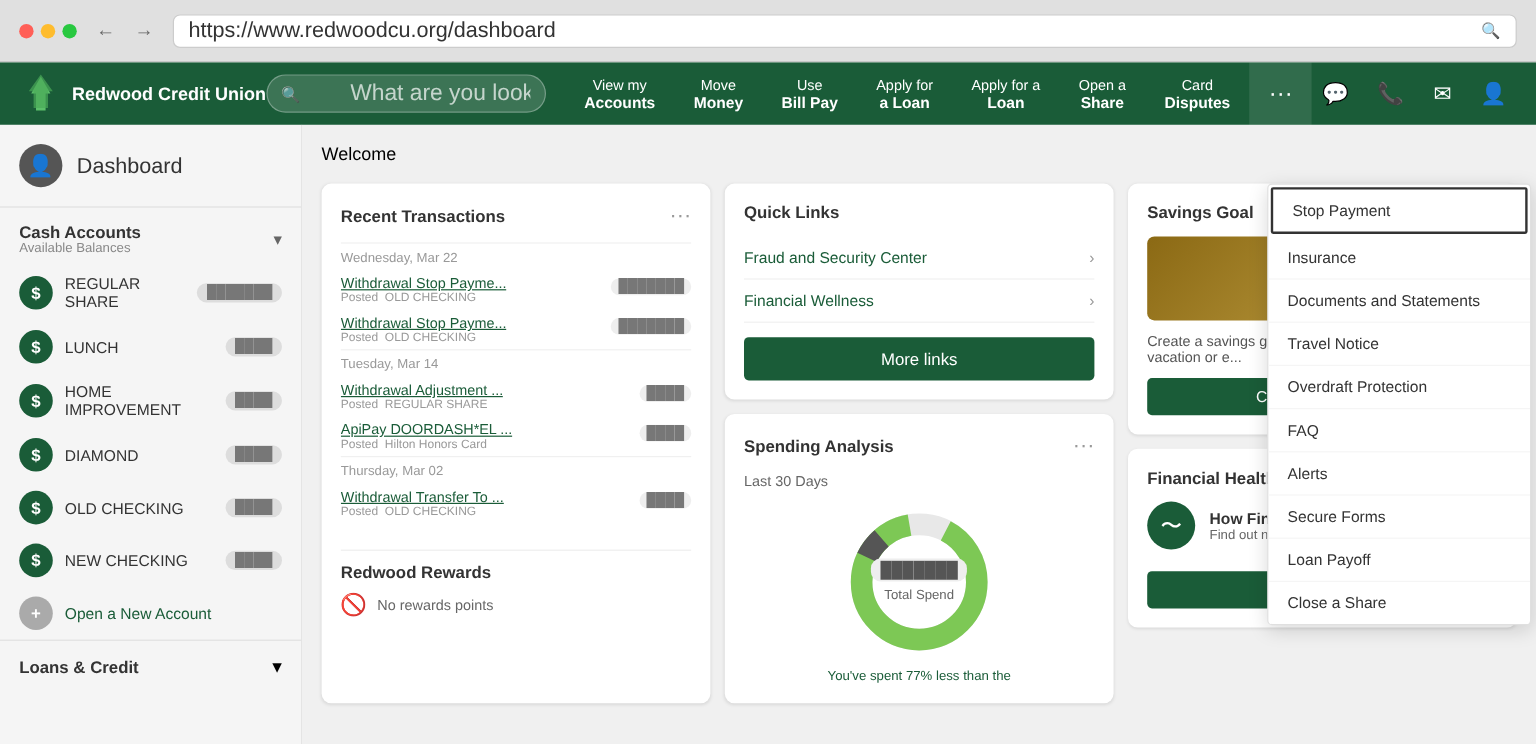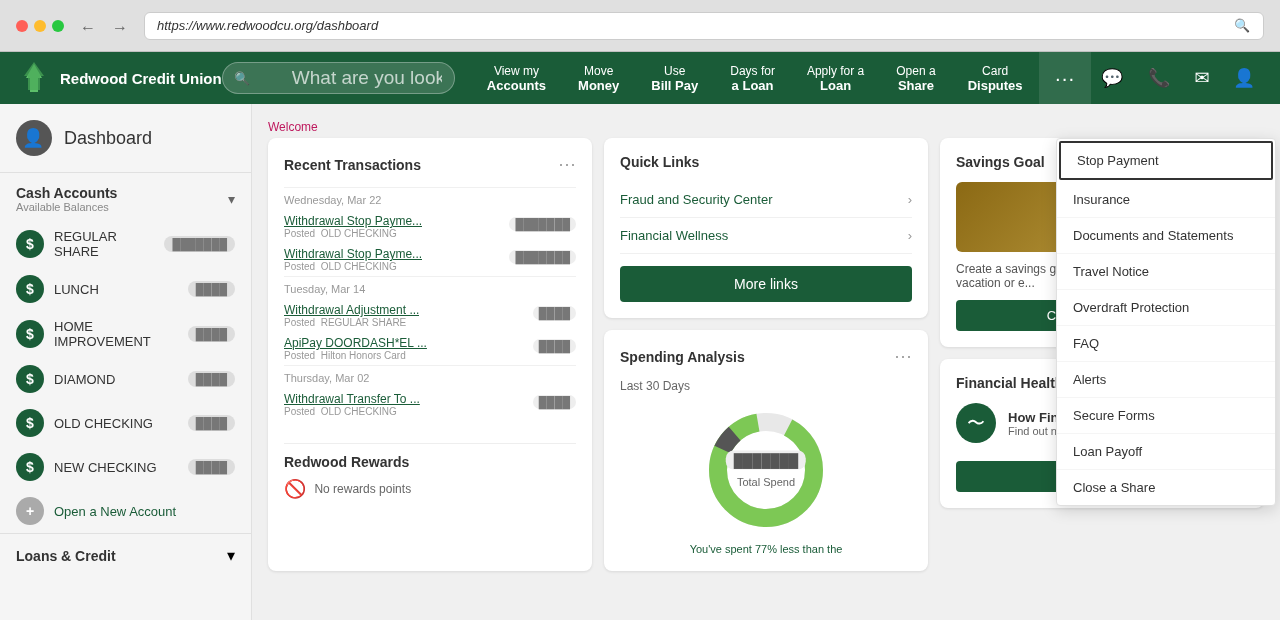--- a/index.html
+++ b/index.html
@@ -17,21 +17,21 @@
     }
     .traffic-lights { display: flex; gap: 6px; }
     .traffic-light { width: 12px; height: 12px; border-radius: 50%; }
     .tl-red { background: #ff5f57; }
     .tl-yellow { background: #febc2e; }
     .tl-green { background: #28c840; }
     .nav-buttons { display: flex; gap: 8px; }
     .nav-btn { background: none; border: none; cursor: pointer; color: #666; font-size: 16px; padding: 4px; }
     .nav-btn:disabled { color: #bbb; }
     .address-bar { flex: 1; background: white; border: 1px solid #ccc; border-radius: 6px; height: 28px; display: flex; align-items: center; padding: 0 12px; }
-    .address-bar input { border: none; outline: none; flex: 1; font-size: 13px; color: #333; font-style: italic; }
+    .address-bar input { border: none; outline: none; flex: 1; font-size: 18px; color: #333; }
     .browser-search-icon { color: #999; font-size: 13px; margin-left: 8px; }
 
     
     .app { height: calc(620px - 52px); display: flex; flex-direction: column; background: #fff; }
 
     
     .app-header {
       background: #1a5c38;
       display: flex;
       align-items: center;
@@ -88,21 +88,21 @@
     .sidebar-open-account { display: flex; align-items: center; gap: 10px; padding: 8px 16px; cursor: pointer; color: #1a5c38; }
     .sidebar-open-account-text { font-size: 13px; }
 
     .sidebar-loans-section { border-top: 1px solid #e0e0e0; }
     .sidebar-loans-header { display: flex; align-items: center; justify-content: space-between; padding: 12px 16px 8px; cursor: pointer; }
     .sidebar-loans-title { font-size: 14px; font-weight: 600; color: #333; text-align: right; }
 
     
     .content { flex: 1; overflow-y: auto; padding: 16px; background: #f0f0f0; position: relative; }
 
-    .welcome-text { font-size: 12px; font-weight: 400; color: #be185d; margin-bottom: 4px; }
+    .welcome-text { font-size: 15px; font-weight: 400; color: #000000; margin-bottom: 16px; }
 
     .content-grid { display: grid; grid-template-columns: 1fr 1fr 1fr; gap: 12px; }
 
     .card { background: white; border-radius: 8px; padding: 16px; box-shadow: 0 1px 3px rgba(0,0,0,0.1); }
     .card-header { display: flex; align-items: center; justify-content: space-between; margin-bottom: 12px; }
     .card-title { font-size: 14px; font-weight: 600; color: #333; }
     .card-dots { color: #999; cursor: pointer; font-size: 18px; }
 
     
     .transaction-date { font-size: 11px; color: #999; padding: 6px 0 4px; border-top: 1px solid #f0f0f0; }
@@ -195,21 +195,21 @@
       </div>
       <div class="nav-item">
         <span class="nav-label-top">Move</span>
         <span class="nav-label-bottom">Money</span>
       </div>
       <div class="nav-item">
         <span class="nav-label-top">Use</span>
         <span class="nav-label-bottom">Bill Pay</span>
       </div>
       <div class="nav-item">
-        <span class="nav-label-top">Days for</span>
+        <span class="nav-label-top">Apply for</span>
         <span class="nav-label-bottom">a Loan</span>
       </div>
       <div class="nav-item">
         <span class="nav-label-top">Apply for a</span>
         <span class="nav-label-bottom">Loan</span>
       </div>
       <div class="nav-item">
         <span class="nav-label-top">Open a</span>
         <span class="nav-label-bottom">Share</span>
       </div>

